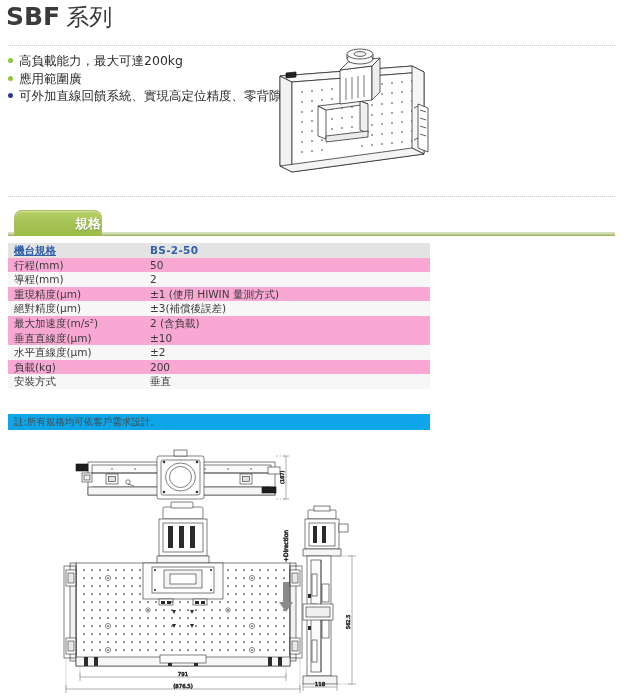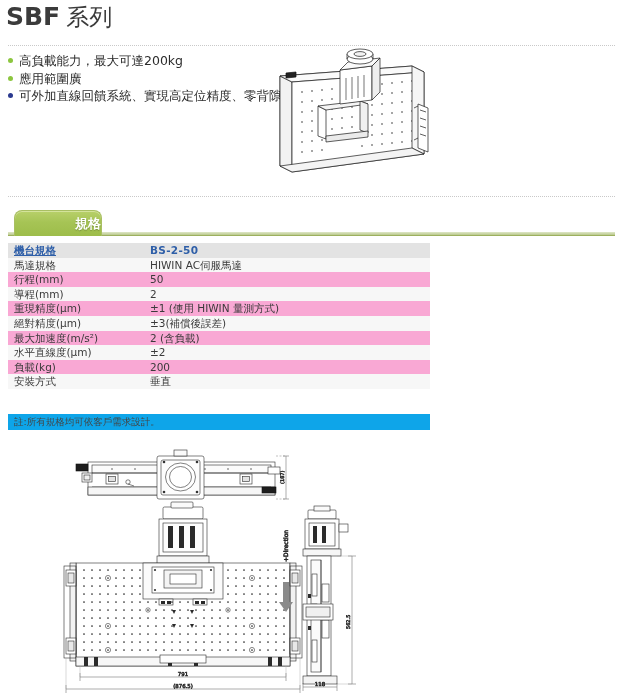--- a/index.html
+++ b/index.html
@@ -321,43 +321,43 @@
 <table class="spec-table">
   <colgroup>
       <col class="c-label">
       <col class="c-value">
     </colgroup>
   <tbody>
     <tr class="head">
       <td class="k">機台規格</td>
       <td class="v">BS-2-50</td>
     </tr>
-    <tr class="even">
-      <td class="k">馬達規格</td>
-      <td class="v">HIWIN AC伺服馬達</td>
-    </tr>
     <tr class="odd">
       <td class="k">行程(mm)</td>
       <td class="v">50</td>
     </tr>
     <tr class="even">
       <td class="k">導程(mm)</td>
       <td class="v">2</td>
     </tr>
     <tr class="odd">
       <td class="k">重現精度(μm)</td>
       <td class="v">±1 (使用 HIWIN 量測方式)</td>
     </tr>
     <tr class="even">
       <td class="k">絕對精度(μm)</td>
       <td class="v">±3(補償後誤差)</td>
     </tr>
     <tr class="odd">
       <td class="k">最大加速度(m/s²)</td>
       <td class="v">2 (含負載)</td>
+    </tr>
+    <tr class="odd">
+      <td class="k">垂直直線度(μm)</td>
+      <td class="v">±10</td>
     </tr>
     <tr class="even">
       <td class="k">水平直線度(μm)</td>
       <td class="v">±2</td>
     </tr>
     <tr class="odd">
       <td class="k">負載(kg)</td>
       <td class="v">200</td>
     </tr>
     <tr class="even">

